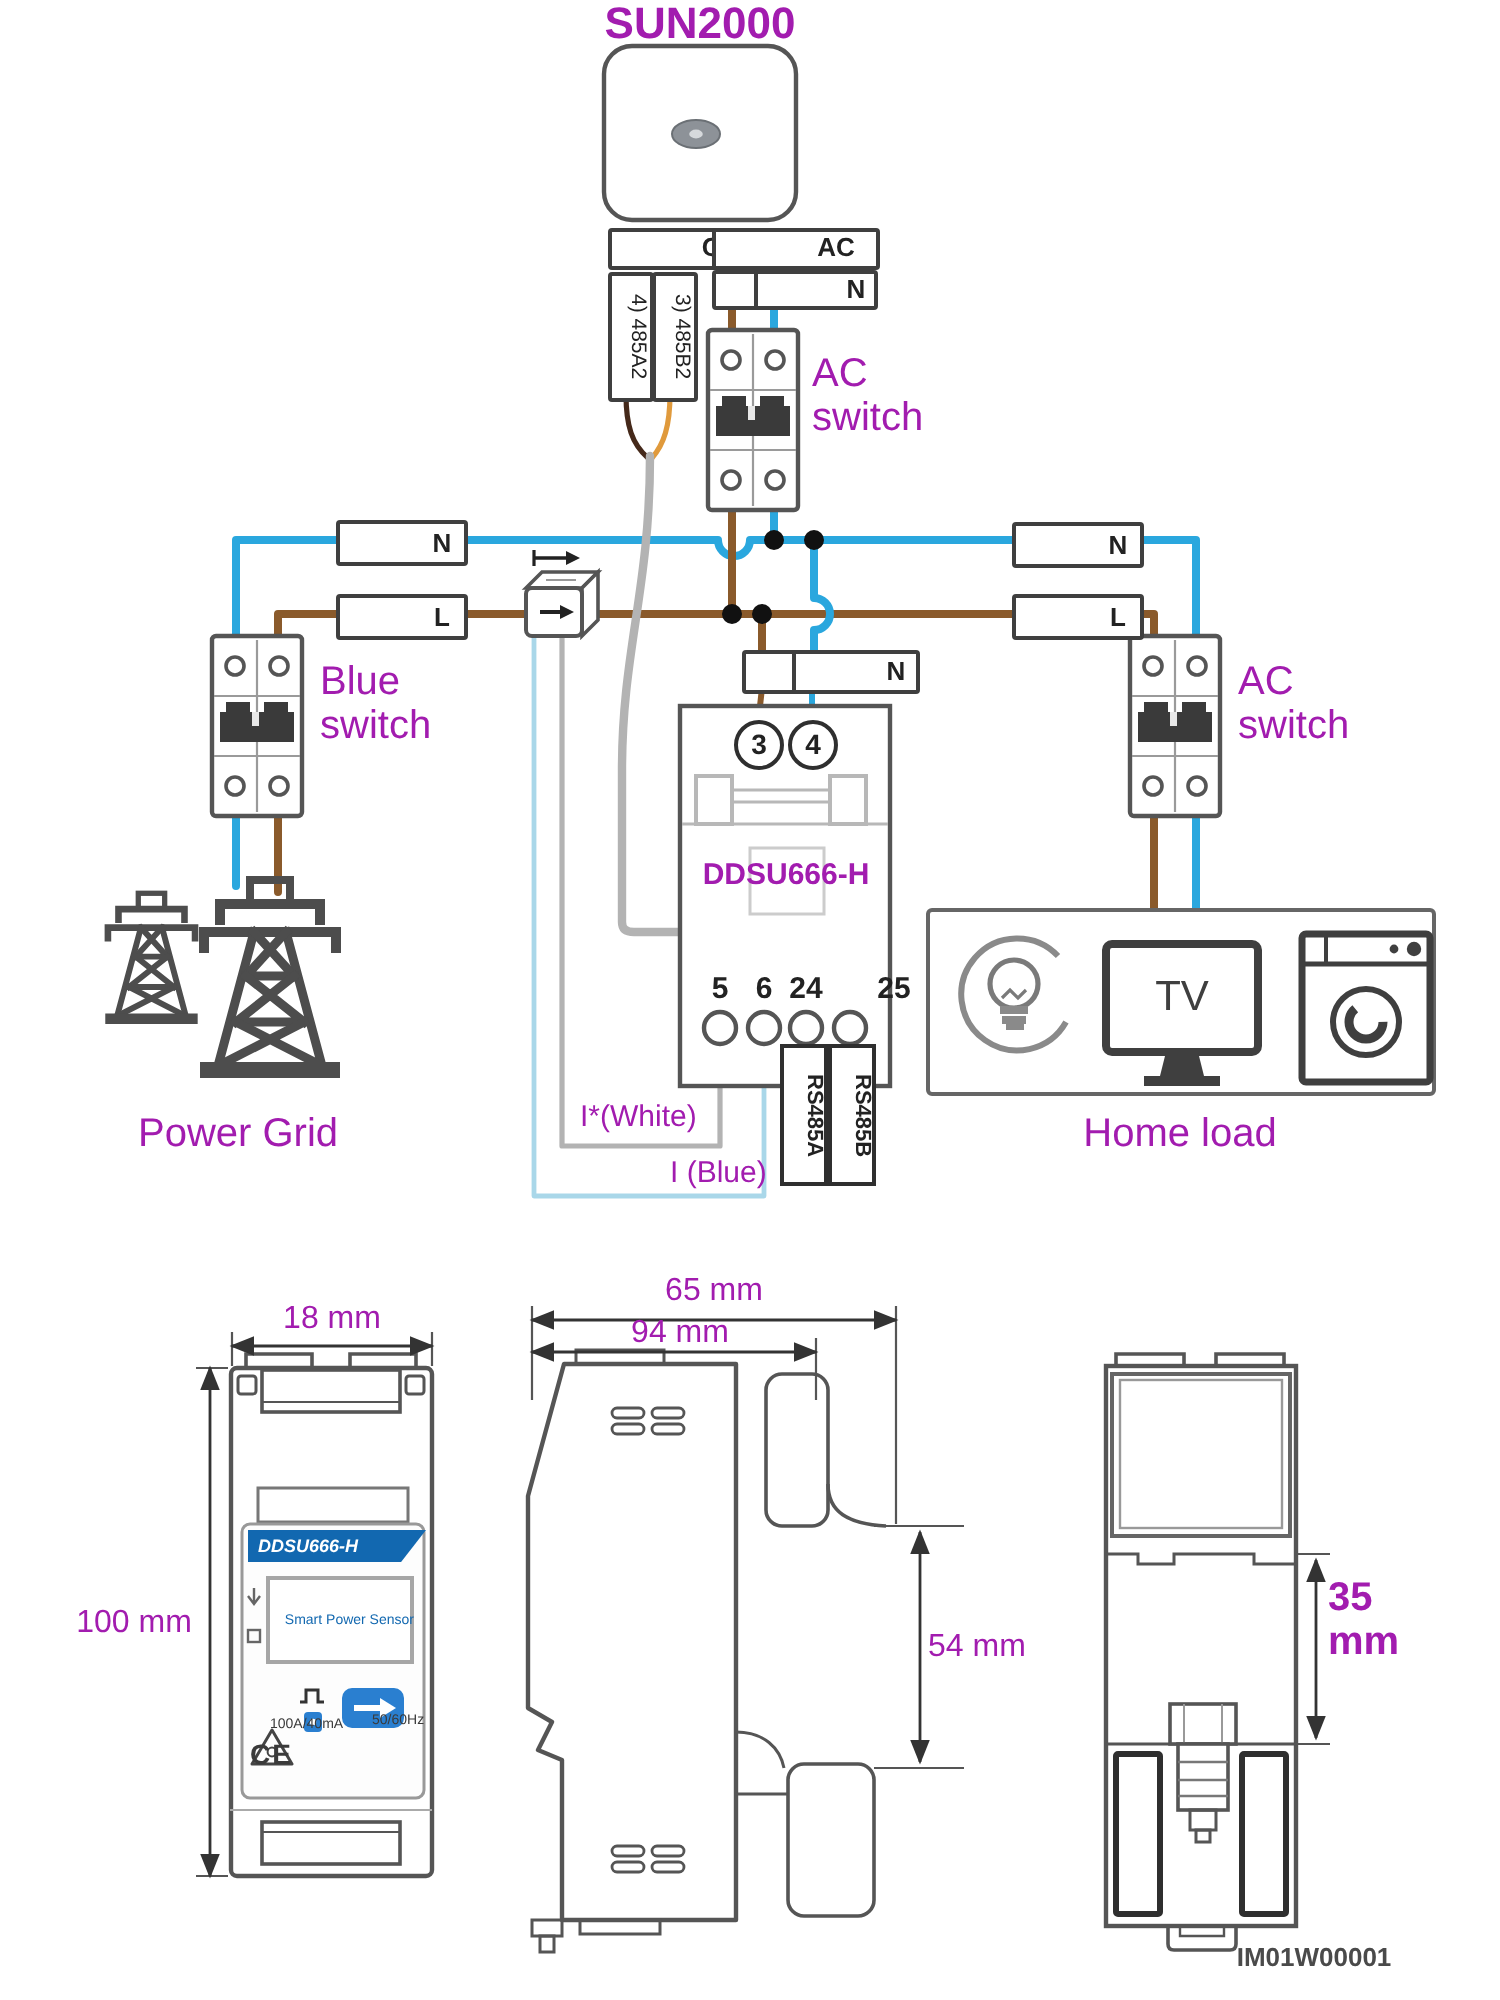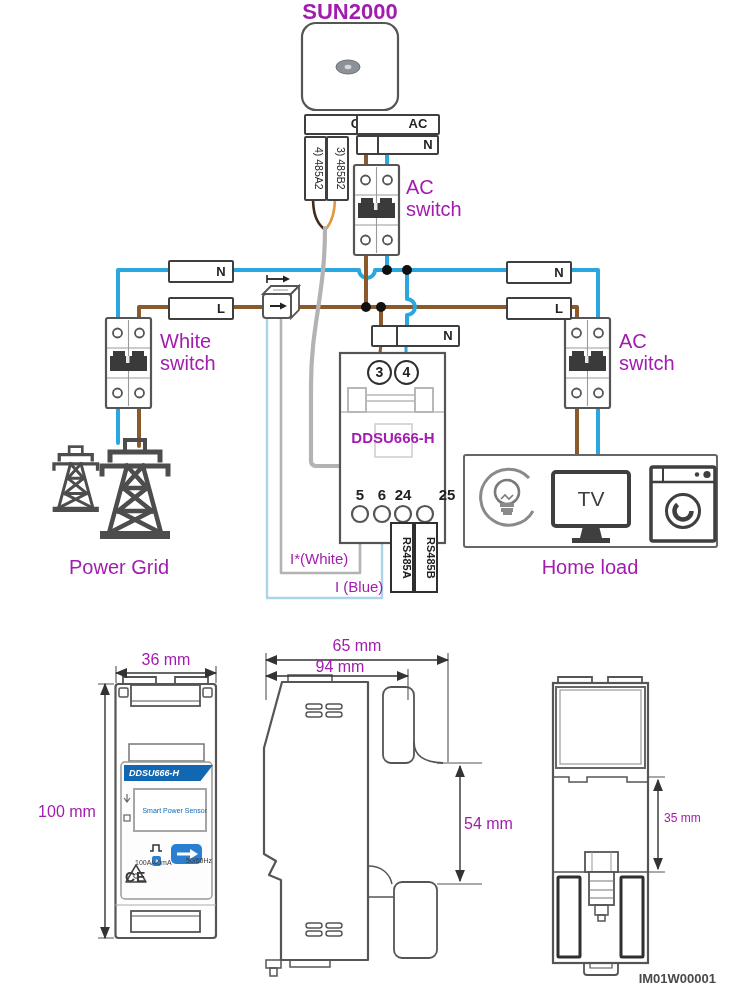--- a/index.html
+++ b/index.html
@@ -254,21 +254,21 @@
 <div class="term-box" style="left:356px;top:135px;width:18px;height:16px;">L</div>
 <div class="term-box" style="left:377px;top:135px;width:18px;height:16px;">N</div>
 
 <div class="lbl" style="left:406px;top:176px;width:66px;font-size:20px;">AC switch</div>
 
 <div class="term-box" style="left:168px;top:260px;width:22px;height:19px;line-height:19px;">N</div>
 <div class="term-box" style="left:168px;top:297px;width:22px;height:19px;line-height:19px;">L</div>
 <div class="term-box" style="left:506px;top:261px;width:22px;height:19px;line-height:19px;">N</div>
 <div class="term-box" style="left:506px;top:297px;width:22px;height:19px;line-height:19px;">L</div>
 
-<div class="lbl" style="left:160px;top:330px;width:76px;font-size:20px;">White switch</div>
+<div class="lbl" style="left:160px;top:330px;width:76px;font-size:20px;">Blue switch</div>
 <div class="lbl" style="left:619px;top:330px;width:66px;font-size:20px;">AC switch</div>
 <div class="lbl ctr" style="left:56px;top:556px;width:126px;font-size:20px;">Power Grid</div>
 
 <div class="term-box" style="left:371px;top:325px;width:20px;height:18px;line-height:18px;">L</div>
 <div class="term-box" style="left:396px;top:325px;width:20px;height:18px;line-height:18px;">N</div>
 <div class="circ" style="left:367px;top:360px;">3</div>
 <div class="circ" style="left:394px;top:360px;">4</div>
 <div class="lbl ctr" style="left:344px;top:430px;width:98px;font-size:15px;font-weight:600;">DDSU666-H</div>
 
 <div class="tnum" style="left:352px;top:486px;width:16px;">5</div>
@@ -277,28 +277,28 @@
 <div class="tnum" style="left:436px;top:486px;width:22px;">25</div>
 <div class="abs" style="left:391px;top:523px;width:22px;height:69px;writing-mode:vertical-rl;text-align:center;font-size:11px;font-weight:bold;">RS485A</div>
 <div class="abs" style="left:415px;top:523px;width:22px;height:69px;writing-mode:vertical-rl;text-align:center;font-size:11px;font-weight:bold;">RS485B</div>
 
 <div class="lbl" style="left:290px;top:551px;font-size:15px;">I*(White)</div>
 <div class="lbl" style="left:293px;top:579px;font-size:15px;margin-left:42px;">I (Blue)</div>
 
 <div class="lbl ctr" style="left:553px;top:487px;width:76px;font-size:21px;color:#3f3f3f;font-weight:500;">TV</div>
 <div class="lbl ctr" style="left:528px;top:556px;width:124px;font-size:20px;">Home load</div>
 
-<div class="lbl ctr" style="left:132px;top:651px;width:68px;font-size:16px;">36 mm</div>
+<div class="lbl ctr" style="left:132px;top:651px;width:68px;font-size:16px;">18 mm</div>
 <div class="lbl ctr" style="left:34px;top:803px;width:66px;font-size:16px;">100 mm</div>
 <div class="lbl ctr" style="left:322px;top:637px;width:70px;font-size:16px;">65 mm</div>
 <div class="lbl ctr" style="left:305px;top:658px;width:70px;font-size:16px;">94 mm</div>
 <div class="lbl" style="left:464px;top:815px;width:54px;font-size:16px;">54 mm</div>
-<div class="lbl" style="left:664px;top:812px;width:54px;font-size:12px;">35 mm</div>
+<div class="lbl" style="left:664px;top:788px;width:54px;font-size:20px;font-weight:bold;">35 mm</div>
 
 <div class="banner" style="left:124px;top:765px;width:84px;height:16px;">DDSU666-H</div>
 <div class="tiny" style="left:141px;top:782px;width:66px;font-size:7px;text-align:right;color:#1268b0;">Smart Power Sensor</div>
 <div class="tiny" style="left:135px;top:834px;font-size:7px;">100A/40mA</div>
 <div class="tiny" style="left:186px;top:832px;font-size:7px;">50/60Hz</div>
 <div class="tiny" style="left:125px;top:844px;font-size:14px;font-weight:600;letter-spacing:1px;">CE</div>
 
-<div class="lbl" style="left:598px;top:972px;width:118px;font-size:13px;font-weight:bold;color:#4a4a4a;text-align:right;">IM01W00001</div>
+<div class="lbl" style="left:598px;top:972px;width:118px;font-size:13px;font-weight:bold;color:#4a4a4a;text-align:center;">IM01W00001</div>
 
 </div>
 
 </body></html>

